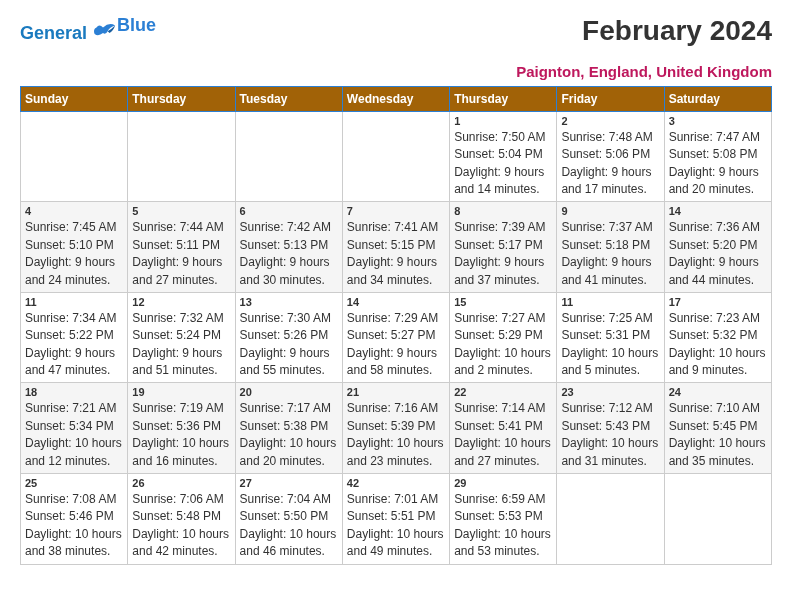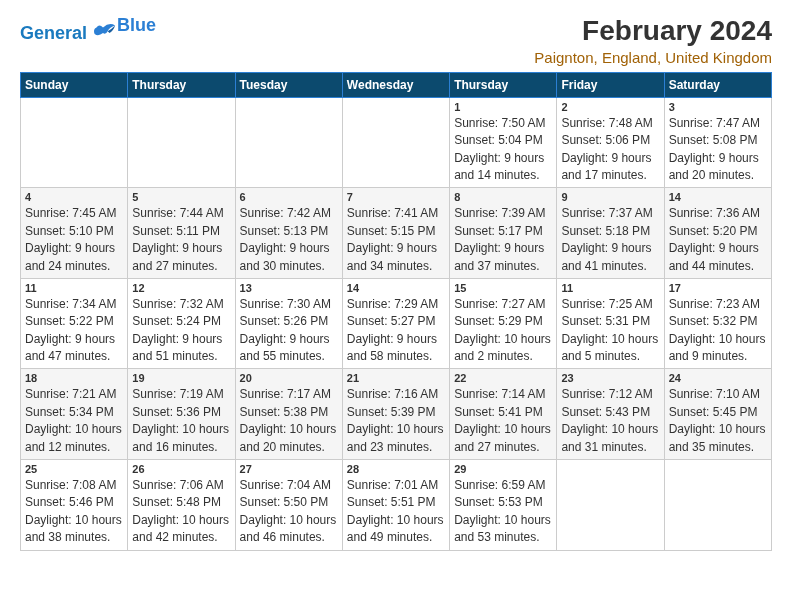--- a/index.html
+++ b/index.html
@@ -43,30 +43,31 @@
       text-align: right;
     }
     .month-title {
       font-size: 28px;
       font-weight: bold;
       color: #333;
       line-height: 1.1;
     }
     .location {
       font-size: 15px;
-      color: #a16207;
-      margin-top: 2px;
+      color: #be185d;
+      margin-top: 16px;
+      font-weight: bold;
     }
     .calendar {
       width: 100%;
       border-collapse: collapse;
       margin-top: 4px;
     }
     .calendar th {
-      background-color: #0c4a6e;
+      background-color: #a16207;
       color: white;
       font-size: 12px;
       font-weight: bold;
       padding: 5px 4px;
       text-align: left;
       border: 1px solid #2b7fd4;
     }
     .calendar td {
       border: 1px solid #ccc;
       vertical-align: top;
@@ -248,21 +249,21 @@
           </td>
           <td>
             <span class="day-num">26</span>
             <div class="day-info">Sunrise: 7:06 AM<br>Sunset: 5:48 PM<br>Daylight: 10 hours<br>and 42 minutes.</div>
           </td>
           <td>
             <span class="day-num">27</span>
             <div class="day-info">Sunrise: 7:04 AM<br>Sunset: 5:50 PM<br>Daylight: 10 hours<br>and 46 minutes.</div>
           </td>
           <td>
-            <span class="day-num">28</span>
+            <span class="day-num">42</span>
             <div class="day-info">Sunrise: 7:01 AM<br>Sunset: 5:51 PM<br>Daylight: 10 hours<br>and 49 minutes.</div>
           </td>
           <td>
             <span class="day-num">29</span>
             <div class="day-info">Sunrise: 6:59 AM<br>Sunset: 5:53 PM<br>Daylight: 10 hours<br>and 53 minutes.</div>
           </td>
           <td class="empty-cell"></td>
           <td class="empty-cell"></td>
         </tr>
       </tbody>

